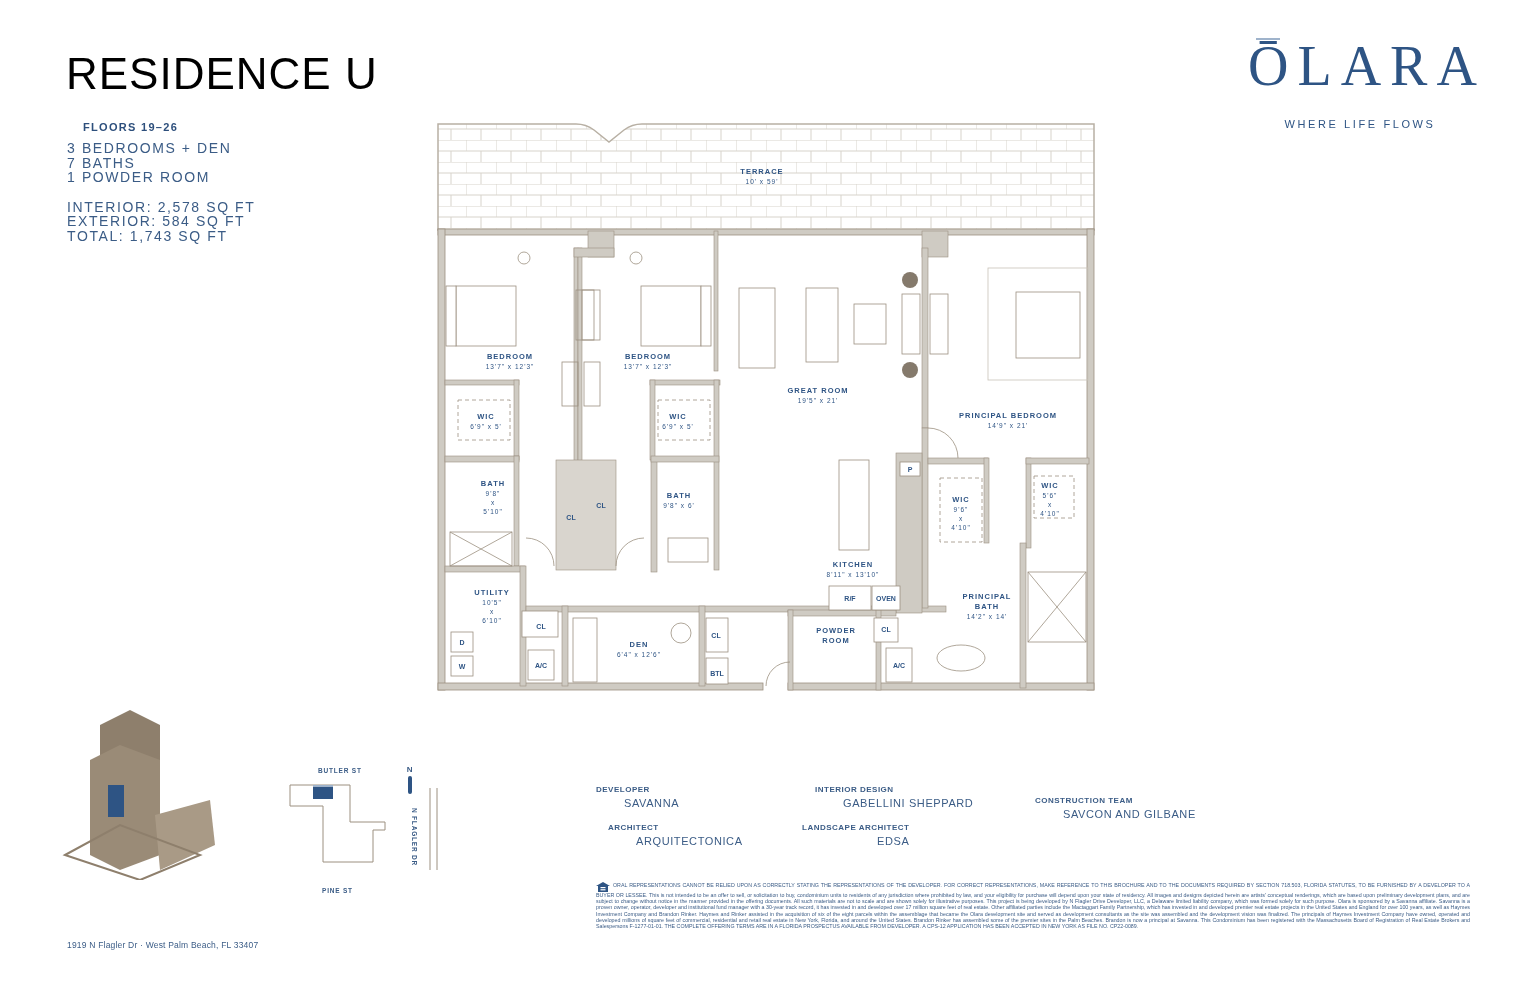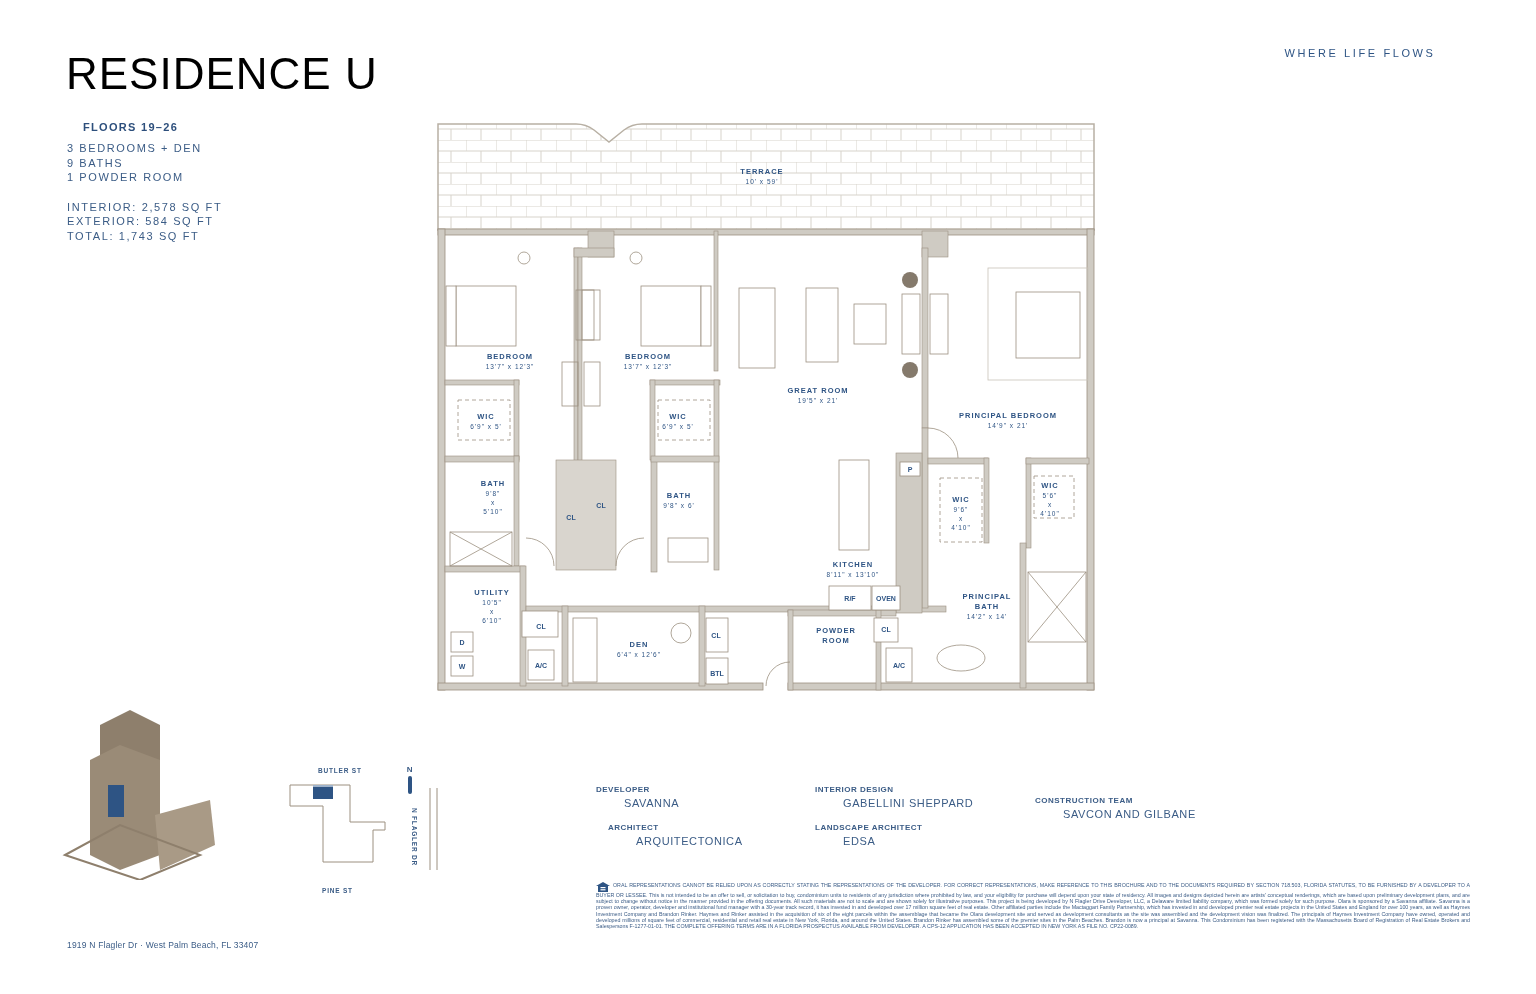--- a/index.html
+++ b/index.html
@@ -1,53 +1,54 @@
 <!DOCTYPE html>
 <html><head>
 <meta charset="utf-8">
 <style>
   html,body{margin:0;padding:0;background:#ffffff;}
   body{width:1536px;height:994px;position:relative;overflow:hidden;font-family:"Liberation Sans",sans-serif;color:#2d4f7c;}
   .abs{position:absolute;}
   .title{left:66px;top:52px;font-size:44px;font-weight:300;letter-spacing:1px;color:#000000;font-family:"Liberation Sans",sans-serif;line-height:1;}
   .floors{left:83px;top:121px;font-size:11px;font-weight:bold;letter-spacing:1.3px;color:#2d4f7c;}
-  .specs{left:67px;top:141px;font-size:11px;letter-spacing:1.6px;line-height:14.5px;color:#3b5c86;}
+  .specs{left:67px;top:141px;font-size:14px;letter-spacing:1.6px;line-height:14.5px;color:#3b5c86;}
   .specs div{white-space:nowrap;}
   .gap{height:15px;}
   .logo{left:1248px;top:38px;width:224px;text-align:center;color:#2e5484;}
   .logo-word{font-family:"Liberation Serif",serif;font-size:56px;letter-spacing:9px;line-height:1;font-weight:normal;position:relative;}
   .logo-bar{position:absolute;left:8px;top:0px;width:24px;height:1.5px;background:#9fb3cb;}
-  .logo-tag{font-size:11px;letter-spacing:2.6px;margin-top:9px;color:#2e5484;}
+  .logo-tag{font-size:11px;letter-spacing:2.6px;margin-top:24px;color:#2e5484;}
   .plan{left:436px;top:118px;}
   .credits{left:596px;top:785px;width:720px;}
   .cred{position:absolute;}
   .cred .lab{font-size:8px;font-weight:bold;letter-spacing:0.5px;color:#3b5c86;white-space:nowrap;}
   .cred .val{font-size:11px;letter-spacing:0.6px;color:#3b5c86;margin-top:3px;white-space:nowrap;margin-left:28px;}
   .disclaimer{left:596px;top:882px;width:874px;font-size:5.3px;line-height:6.2px;color:#3b5c86;text-align:justify;}
   .disc-icon{display:inline-block;vertical-align:top;margin-right:3px;}
   .address{left:67px;top:940px;font-size:8.5px;color:#3b5c86;letter-spacing:0.2px;white-space:nowrap;}
   .street{font-size:6.5px;font-weight:bold;letter-spacing:0.8px;color:#3b5c86;white-space:nowrap;}
   svg text{font-family:"Liberation Sans",sans-serif;}
 </style>
 </head>
 <body>
 
 <div class="abs title">RESIDENCE U</div>
 <div class="abs floors">FLOORS 19–26</div>
 <div class="abs specs">
   <div>3 BEDROOMS + DEN</div>
-  <div>9 BATHS</div>
+  <div>7 BATHS</div>
   <div>1 POWDER ROOM</div>
   <div class="gap"></div>
   <div>INTERIOR: 2,578 SQ FT</div>
   <div>EXTERIOR: 584 SQ FT</div>
   <div>TOTAL: 1,743 SQ FT</div>
 </div>
 
 <div class="abs logo">
+  <div class="logo-word"><span class="logo-bar"></span><span>ŌLARA</span></div>
   <div class="logo-tag">WHERE LIFE FLOWS</div>
 </div>
 
 <svg class="abs plan" width="662" height="578" viewBox="0 0 662 578" xmlns="http://www.w3.org/2000/svg">
   <defs>
     <pattern id="tiles" x="0" y="0" width="30" height="22" patternUnits="userSpaceOnUse">
       <rect width="30" height="22" fill="#ffffff"></rect>
       <line x1="0" y1="0" x2="30" y2="0" stroke="#d8d3cb" stroke-width="1"></line>
       <line x1="0" y1="11" x2="30" y2="11" stroke="#d8d3cb" stroke-width="1"></line>
       <line x1="0" y1="0" x2="0" y2="11" stroke="#d8d3cb" stroke-width="1"></line>
@@ -299,21 +300,21 @@
       <div class="val">GABELLINI SHEPPARD</div>
   </div>
   <div class="cred" style="left:439px;top:11px;">
     <div class="lab">CONSTRUCTION TEAM</div>
       <div class="val">SAVCON AND GILBANE</div>
   </div>
   <div class="cred" style="left:12px;top:38px;">
     <div class="lab">ARCHITECT</div>
       <div class="val">ARQUITECTONICA</div>
   </div>
-  <div class="cred" style="left:219px;top:38px;">
+  <div class="cred" style="left:206px;top:38px;text-align:right;">
     <div class="lab">LANDSCAPE ARCHITECT</div>
       <div class="val">EDSA</div>
   </div>
 </div>
 
 <div class="abs disclaimer">
   <svg class="disc-icon" width="14" height="10" viewBox="0 0 14 10">
       <path d="M7,0 L14,4 L12,4 L12,10 L2,10 L2,4 L0,4 Z" fill="#2e5484"></path>
       <rect x="4.5" y="5" width="5" height="1.2" fill="#fff"></rect>
       <rect x="4.5" y="7.2" width="5" height="1.2" fill="#fff"></rect>

